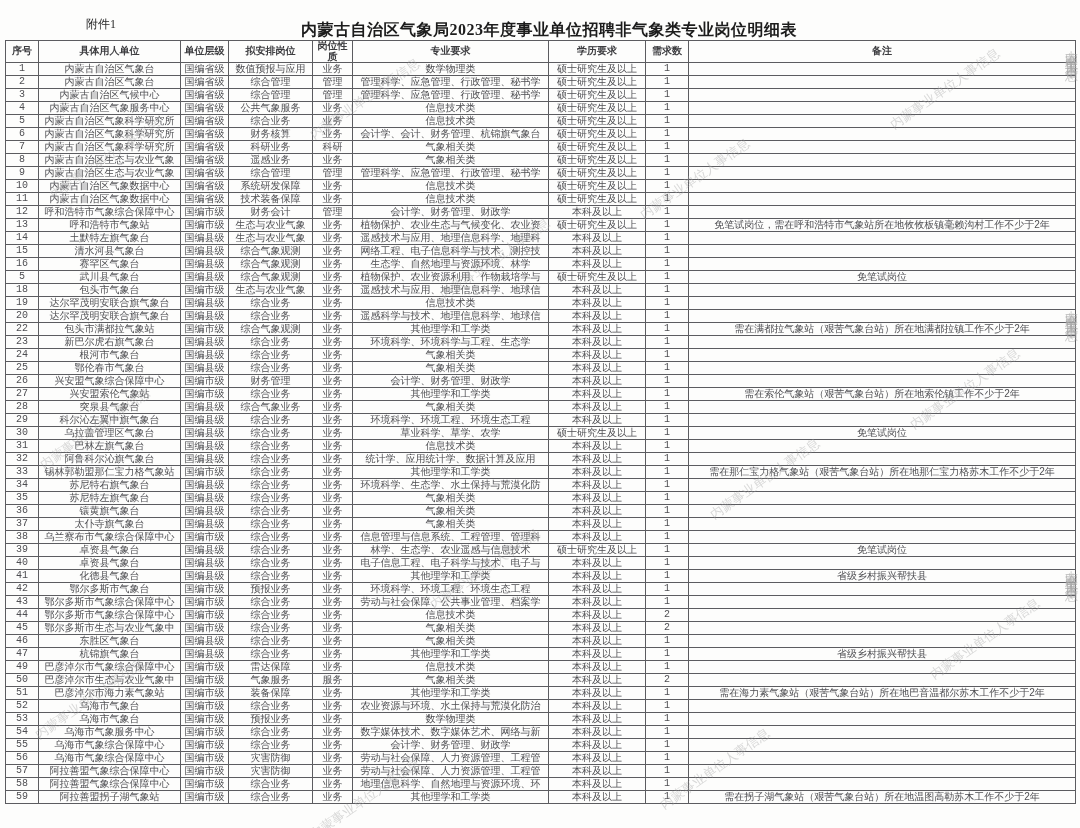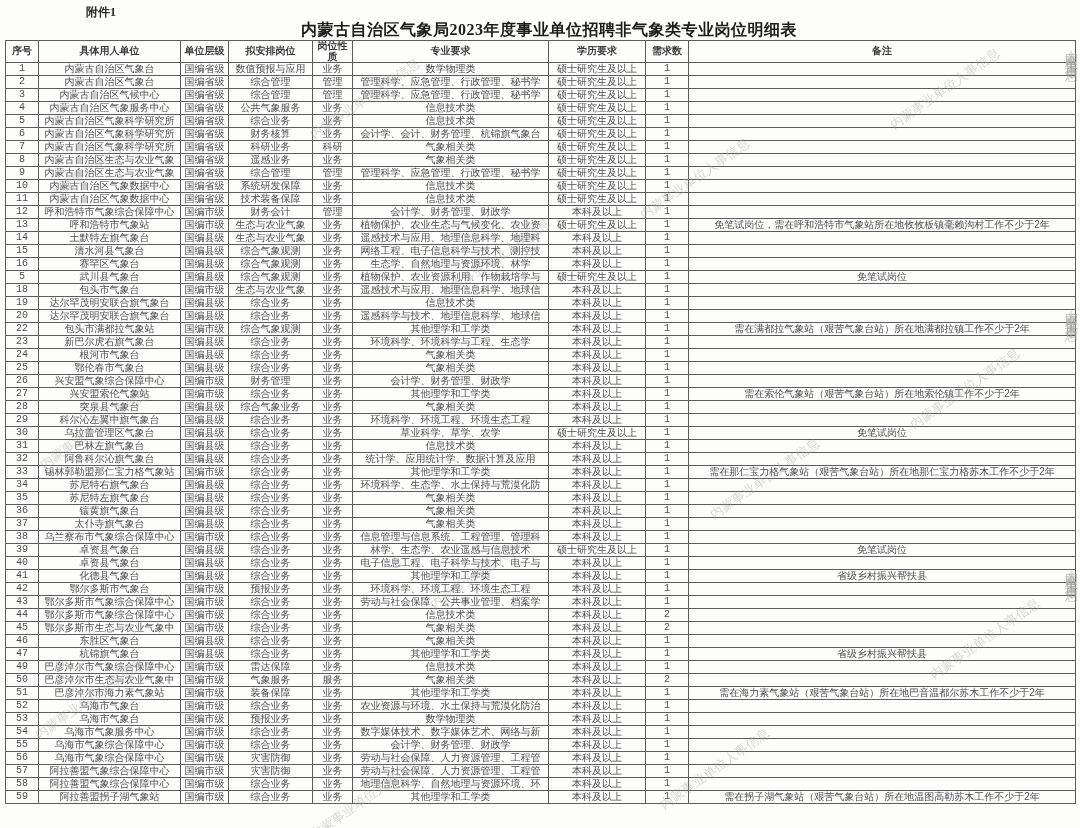--- a/index.html
+++ b/index.html
@@ -3,22 +3,22 @@
 <meta charset="utf-8">
 <style>
   html,body { margin:0; padding:0; background:#e8e8e6; }
   #page {
     position:relative; width:1080px; height:828px;
     background:#fdfdfc; overflow:hidden;
     font-family:"Liberation Sans","DejaVu Sans",sans-serif;
     color:#4e4e52;
   }
   #attachment {
-    position:absolute; top:4px; left:86px;
-    font-size:12px; font-weight:bold; color:#2b2b2b;
+    position:absolute; top:16px; left:86px;
+    font-size:12px; font-weight:normal; color:#2b2b2b;
     font-family:"Liberation Serif","DejaVu Serif",serif;
   }
   #title {
     position:absolute; top:20px; left:9px; width:1080px;
     text-align:center; font-size:16px; font-weight:bold; color:#1c1c1c;
     font-family:"Liberation Serif","DejaVu Serif",serif;
     letter-spacing:0.5px;
   }
   #jobtable {
     position:absolute; top:40px; left:5px;

